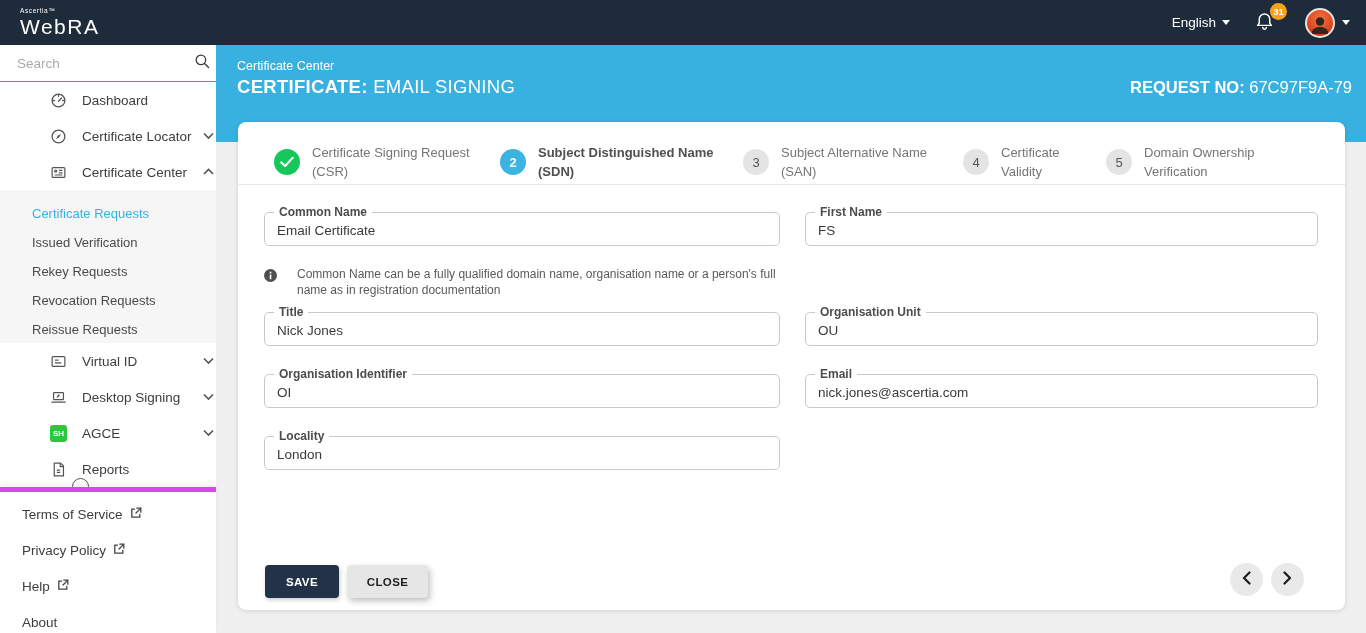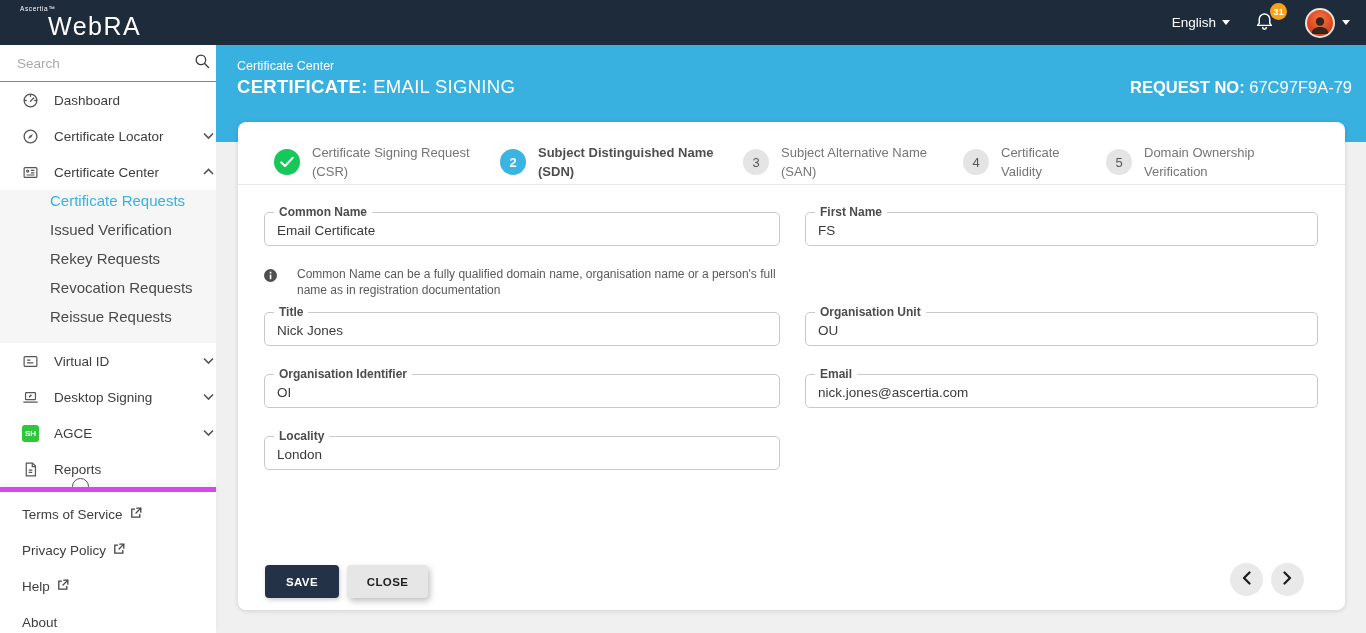--- a/index.html
+++ b/index.html
@@ -13,21 +13,21 @@
 
   
   .topbar {
     position: absolute; top: 0; left: 0; width: 1366px; height: 45px;
     background: #1e2b3b; z-index: 30;
     display: flex; align-items: center; justify-content: space-between;
     padding: 0 16px 0 20px;
   }
   .brand { display: flex; flex-direction: column; color: #fff; cursor: pointer; line-height: 1; }
   .brand-small { font-size: 6.5px; letter-spacing: .6px; margin-bottom: 2px; }
-  .brand-main { font-size: 25px; letter-spacing: 1.5px; font-weight: 400; margin-left: 28px; }
+  .brand-main { font-size: 21px; letter-spacing: 1.5px; font-weight: 400; }
   .topbar-right { display: flex; align-items: center; gap: 24px; }
   .lang { color: #fff; font-size: 13.5px; display: flex; align-items: center; gap: 6px; cursor: pointer; }
   .caret-down { width: 0; height: 0; border-left: 4px solid transparent; border-right: 4px solid transparent; border-top: 5px solid #fff; display: inline-block; }
   .bell-wrap { position: relative; cursor: pointer; margin-right: 6px; }
   .badge {
     position: absolute; top: -7px; right: -12px; min-width: 17px; height: 17px;
     background: #f6a21e; border-radius: 9px; color: #fff; font-size: 9.5px; font-weight: bold;
     display: flex; align-items: center; justify-content: center; padding: 0 3px;
   }
   .avatar-wrap { display: flex; align-items: center; gap: 7px; cursor: pointer; }
@@ -48,27 +48,28 @@
   }
   .search-row input {
     border: none; outline: none; flex: 1; font-size: 13.5px; color: #333;
     font-family: "Liberation Sans", sans-serif; background: transparent;
   }
   .search-row input::placeholder { color: #a9a9a9; }
   .side-item {
     height: 36px; display: flex; align-items: center;
     padding: 0 2px 0 22px; font-size: 13.5px; color: #3d3d3d; cursor: pointer;
     white-space: nowrap;
+    margin-left: 28px;
   }
   .side-item .ic { width: 17px; height: 17px; margin-right: 15px; flex: 0 0 17px; display: flex; align-items: center; justify-content: center; }
   .side-item .chev { margin-left: auto; display: flex; }
   .submenu { background: #f6f6f6; padding: 2px 0 6px 0; }
   .sub-item {
-    height: 29px; display: flex; align-items: flex-start; padding-left: 50px;
-    font-size: 15px; color: #4a4a4a; cursor: pointer; white-space: nowrap;
+    height: 29px; display: flex; align-items: flex-end; padding-left: 32px;
+    font-size: 13px; color: #4a4a4a; cursor: pointer; white-space: nowrap;
   }
   .sub-item.active { color: #31b4e4; }
   .agce-badge {
     width: 17px; height: 17px; background: #2fc53c; border-radius: 3px;
     color: #fff; font-size: 8px; font-weight: bold; display: flex; align-items: center; justify-content: center;
   }
   .clipped-circle {
     position: absolute; left: 72px; top: 433px; width: 17px; height: 17px;
     border: 1.6px solid #555; border-radius: 50%;
   }

